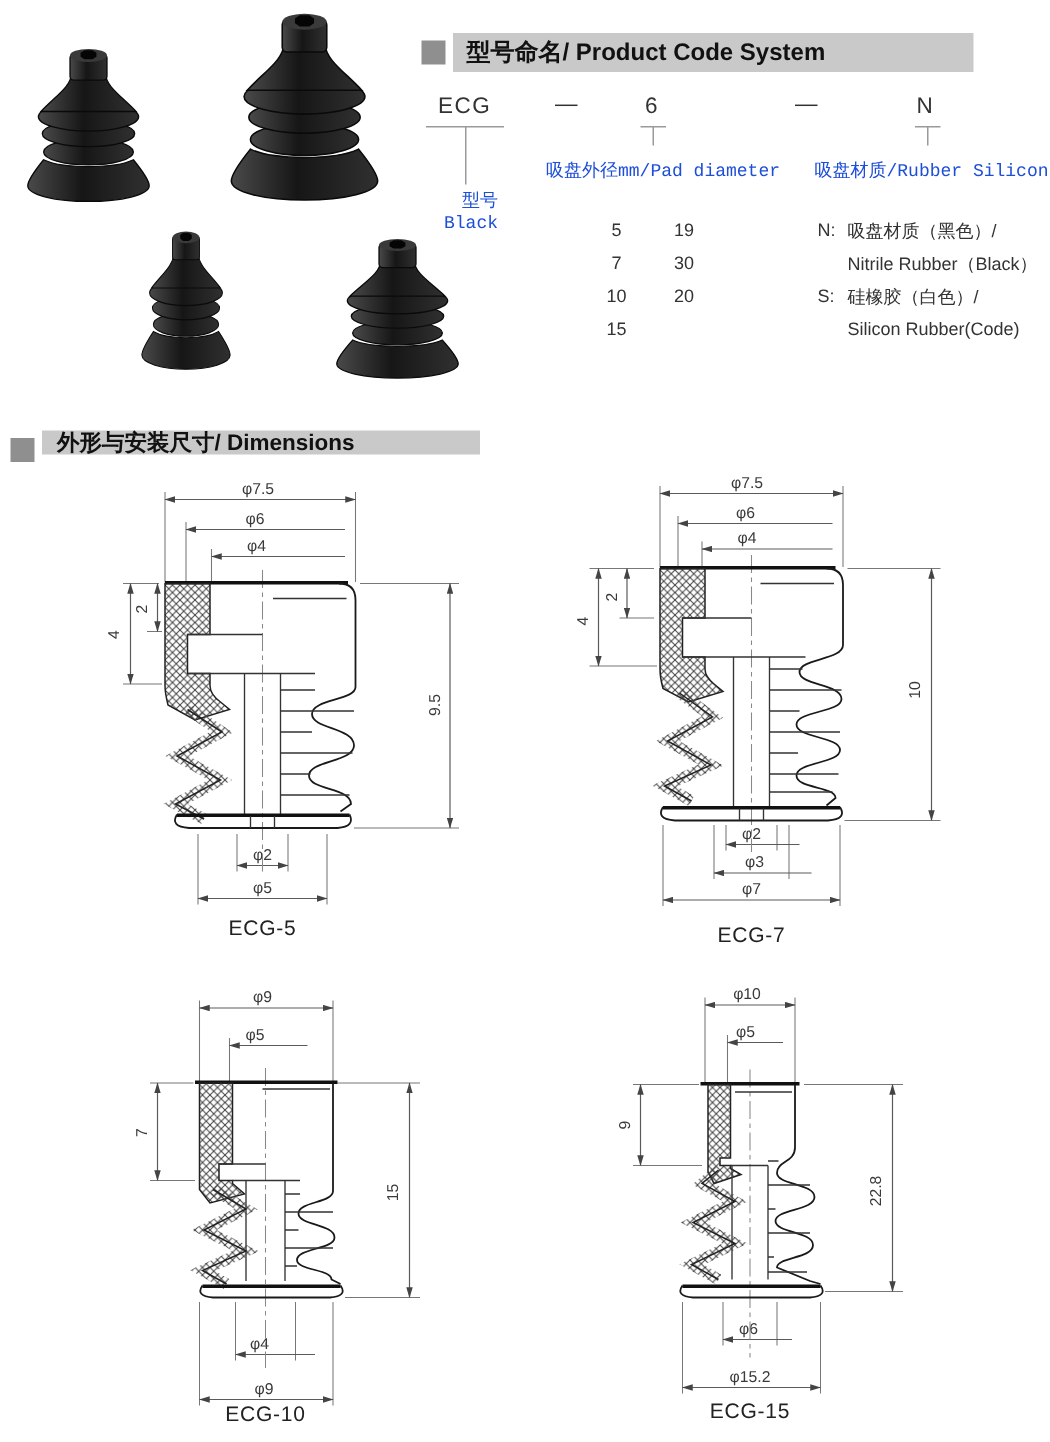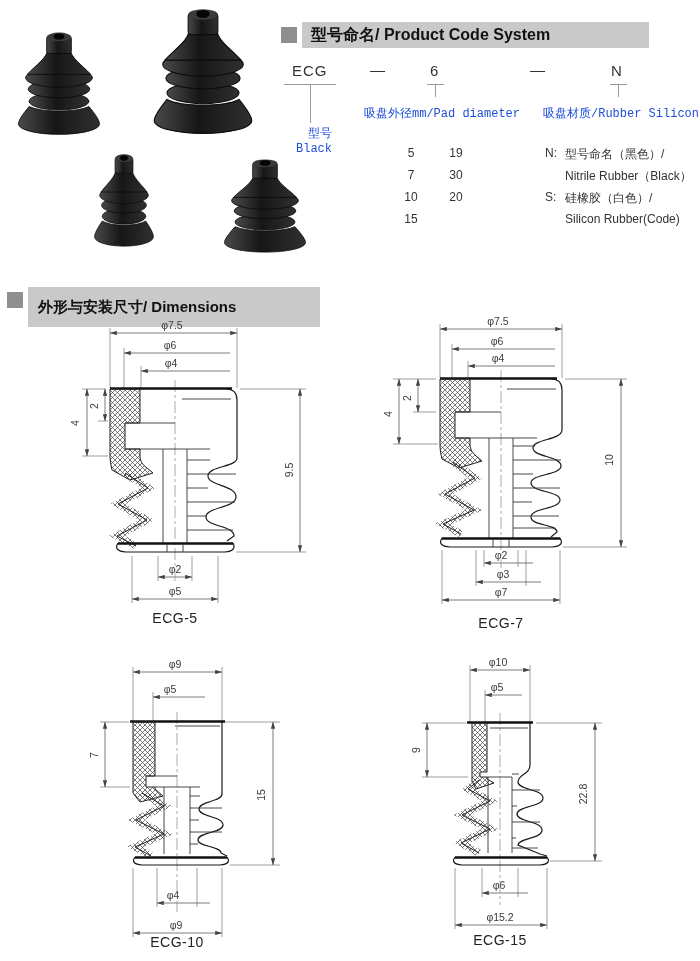--- a/index.html
+++ b/index.html
@@ -98,28 +98,28 @@
 
 <div class="num-cell" style="left:398px;top:146px">5</div>
 <div class="num-cell" style="left:398px;top:168px">7</div>
 <div class="num-cell" style="left:398px;top:190px">10</div>
 <div class="num-cell" style="left:398px;top:212px">15</div>
 <div class="num-cell" style="left:443px;top:146px">19</div>
 <div class="num-cell" style="left:443px;top:168px">30</div>
 <div class="num-cell" style="left:443px;top:190px">20</div>
 
 <div class="mat-code" style="left:545px;top:146px">N:</div>
-<div class="mat-text" style="left:565px;top:146px">型号命名（黑色）/</div>
+<div class="mat-text" style="left:565px;top:146px">吸盘材质（黑色）/</div>
 <div class="mat-text" style="left:565px;top:168px">Nitrile Rubber（Black）</div>
 <div class="mat-code" style="left:545px;top:190px">S:</div>
 <div class="mat-text" style="left:565px;top:190px">硅橡胶（白色）/</div>
 <div class="mat-text" style="left:565px;top:212px">Silicon Rubber(Code)</div>
 
 <div class="sec-bullet" style="left:7px;top:292px;width:16px;height:16px"></div>
-<div class="sec-bar" style="left:28px;top:287px;width:282px;height:40px;font-size:15px;padding-left:10px">外形与安装尺寸/ Dimensions</div>
+<div class="sec-bar" style="left:28px;top:287px;width:282px;height:16px;font-size:15px;padding-left:10px">外形与安装尺寸/ Dimensions</div>
 
 <svg style="left:60px;top:310px" width="250" height="340" viewBox="0 0 250 340">
   <g>
     <path class="ext" d="M50,18 V78 M177,18 V78 M64,38 V78 M81,56 V78"></path>
     <line class="dl" x1="50" y1="23" x2="177" y2="23" marker-start="url(#ar)" marker-end="url(#ar)"></line>
     <line class="dl" x1="64" y1="43" x2="170" y2="43" marker-start="url(#ar)"></line>
     <line class="dl" x1="81" y1="61" x2="170" y2="61" marker-start="url(#ar)"></line>
     <text class="dt mid" x="112" y="19">φ7.5</text>
     <text class="dt mid" x="110" y="39">φ6</text>
     <text class="dt mid" x="111" y="57">φ4</text>

